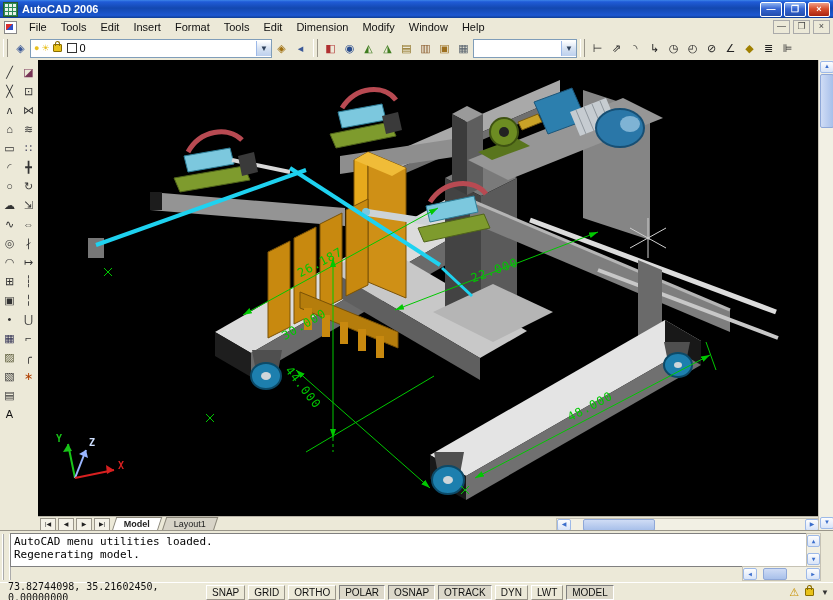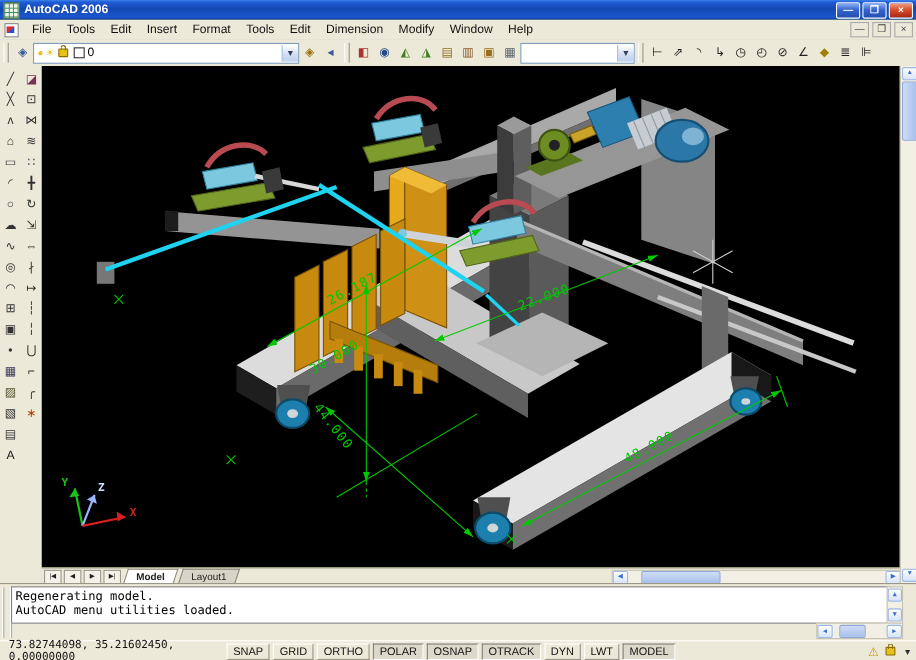--- a/index.html
+++ b/index.html
@@ -425,22 +425,22 @@
 
   <div id="vscroll">
     <span class="sarrow" style="top:1px">▲</span>
     <span class="vthumb"></span>
     <span class="sarrow" style="bottom:1px">▼</span>
   </div>
 
   <div id="cmdwin">
     <span class="cmd-grip"></span>
     <div class="cmd-hist">
+      <div>AutoCAD menu utilities loaded.</div>
       <div>Regenerating model.</div>
-      <div>AutoCAD menu utilities loaded.</div>
     </div>
     <span class="cmd-vsb">
       <span class="sarrow" style="top:1px">▲</span>
       <span class="sarrow" style="bottom:1px">▼</span>
     </span>
     <span class="cmd-hsb">
       <span class="sarrow">◀</span>
       <span class="sthumb" style="width:22px;margin-left:6px"></span>
       <span class="sarrow" style="margin-left:auto">▶</span>
     </span>

